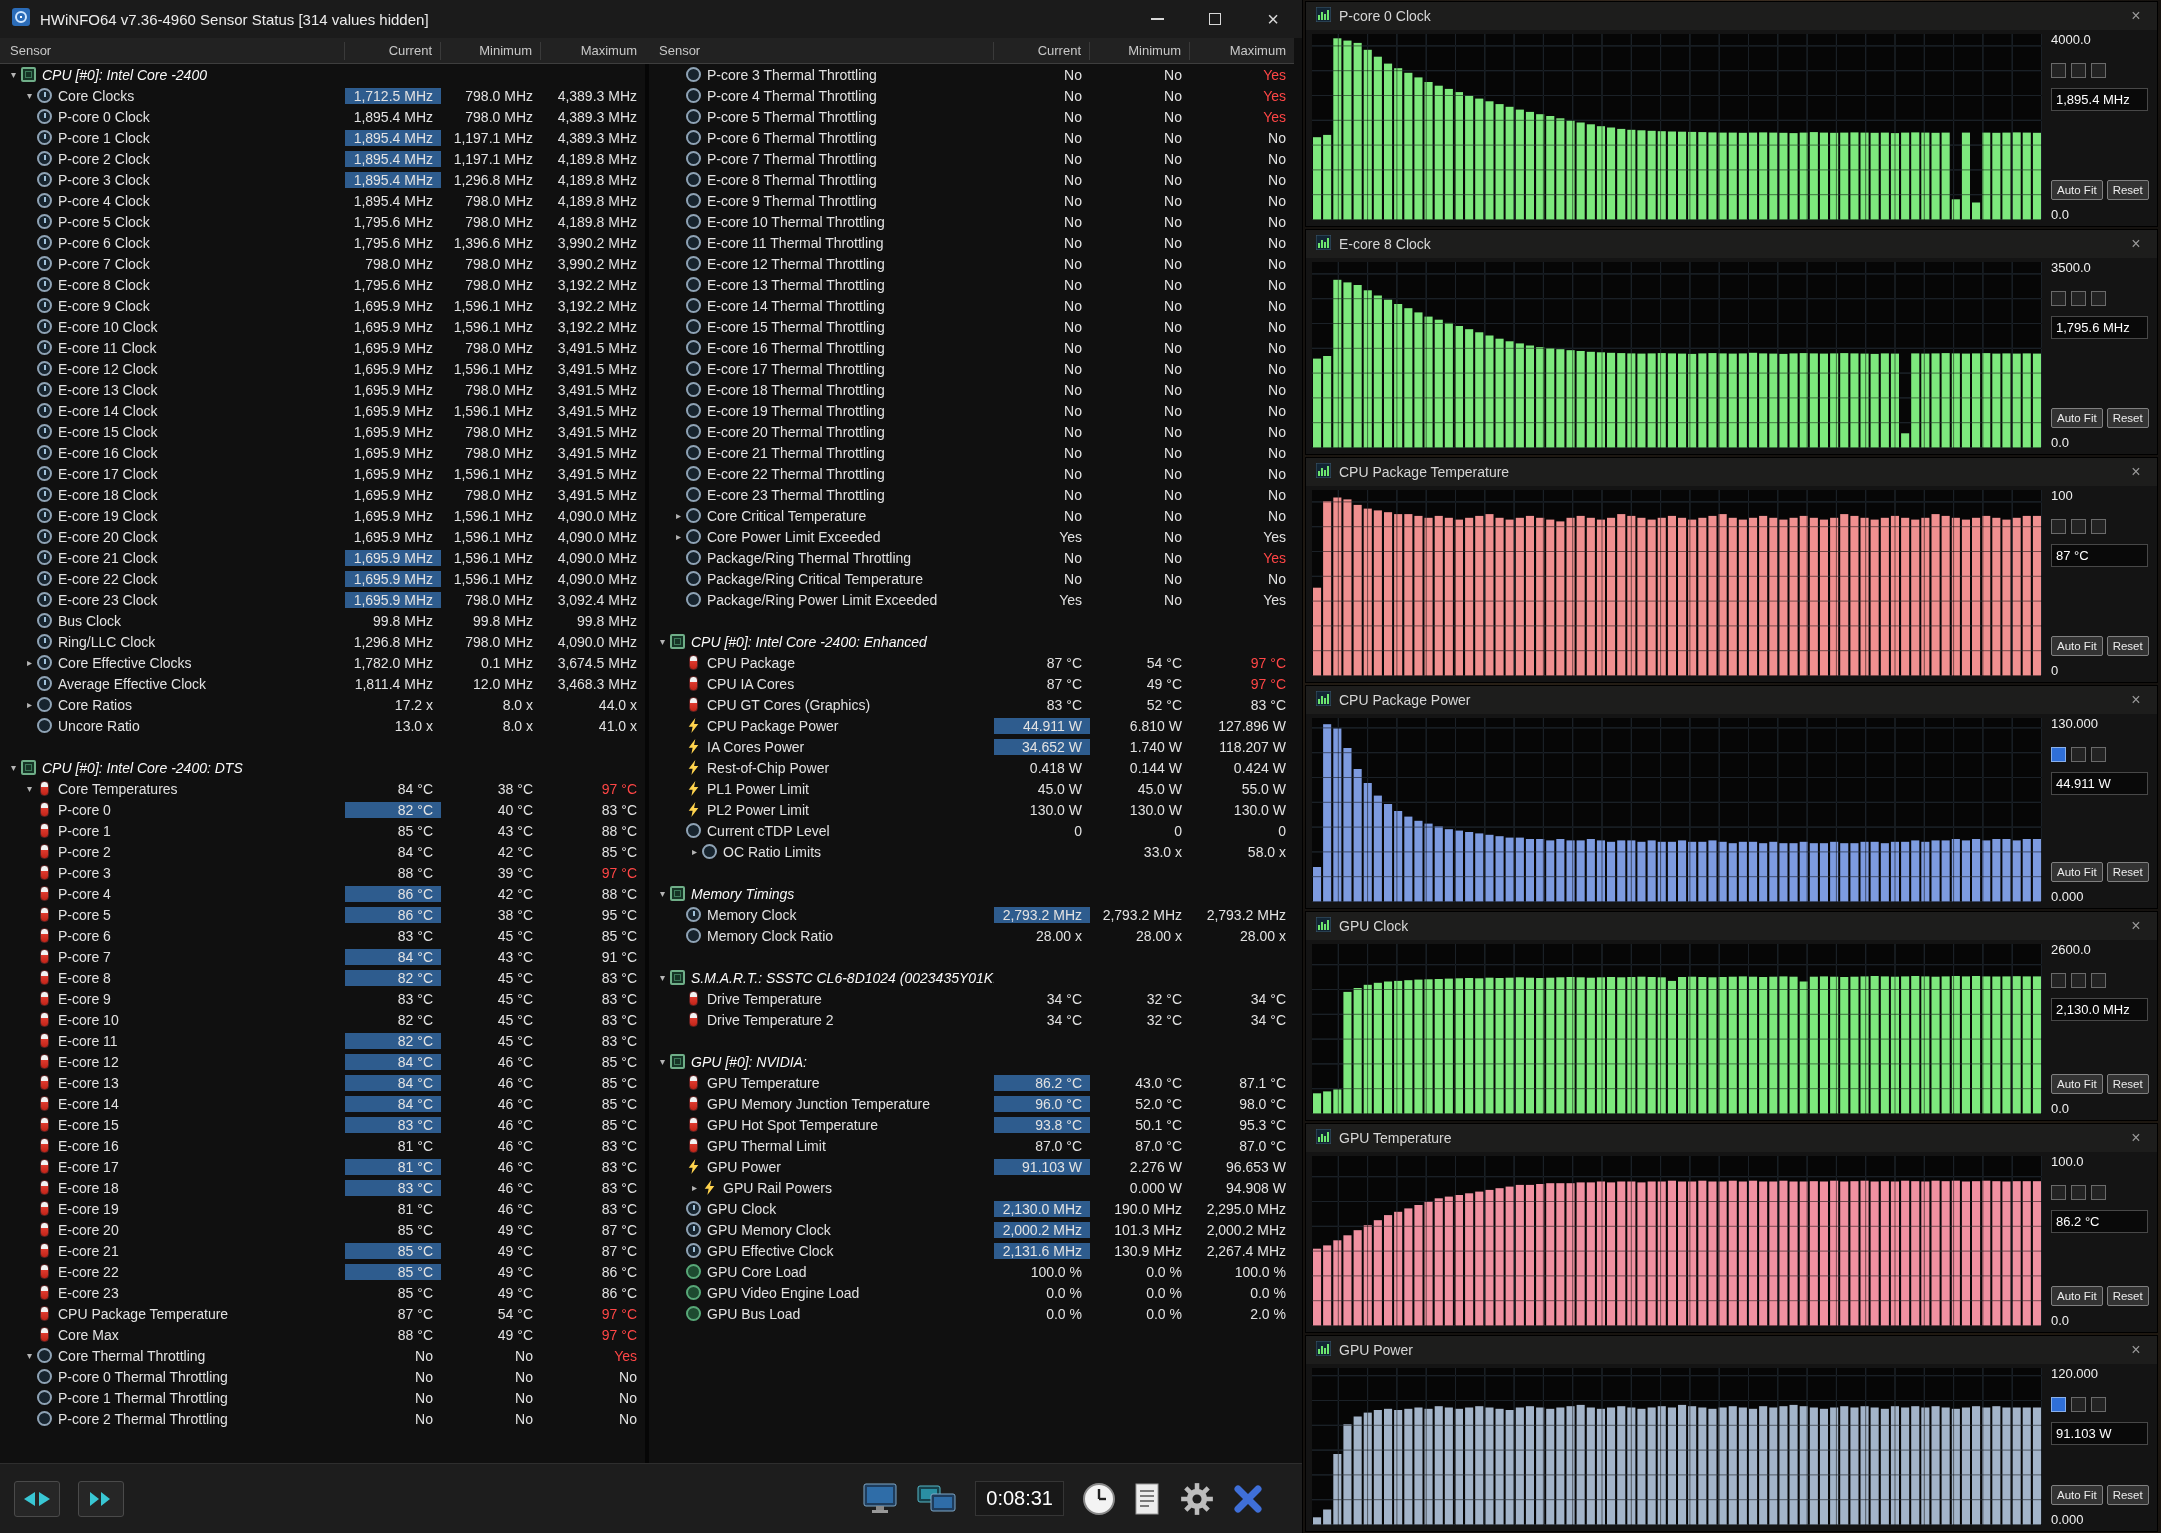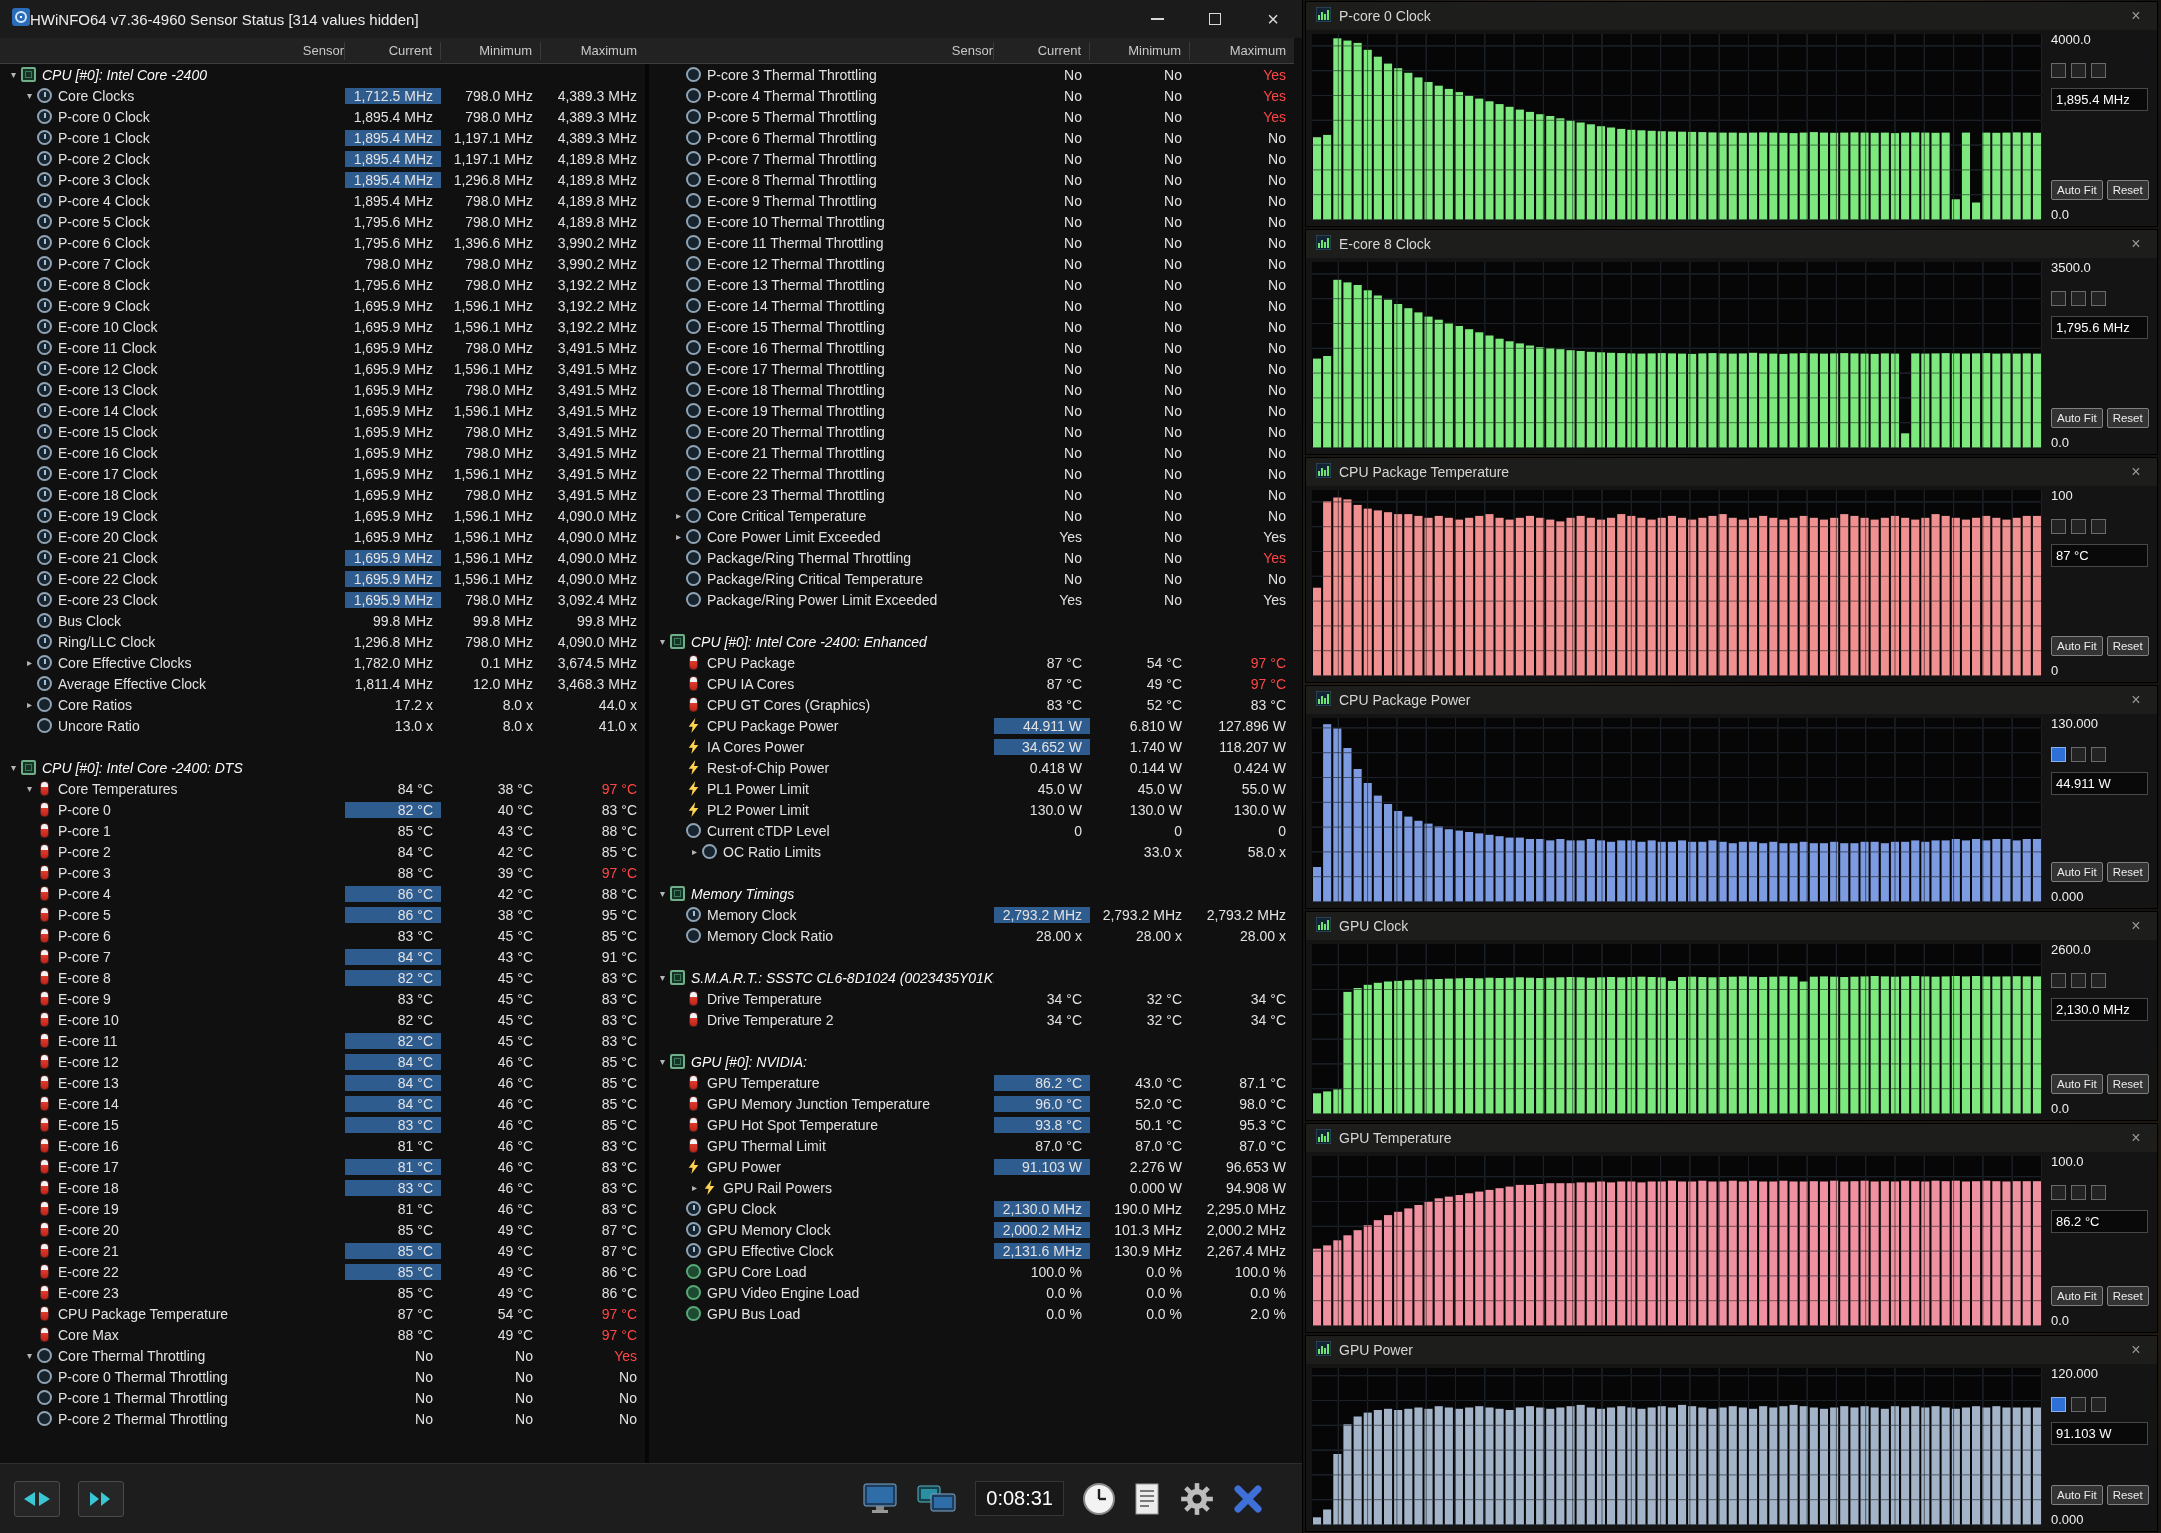--- a/index.html
+++ b/index.html
@@ -5,30 +5,30 @@
   *{margin:0;padding:0;box-sizing:border-box}
   body{width:2161px;height:1533px;position:relative;overflow:hidden;
        background:#141110;font-family:"Liberation Sans",sans-serif}
   #desktop{position:absolute;inset:0;background:
     radial-gradient(ellipse 600px 280px at 1760px 60px, #4a3828 0%, rgba(74,56,40,0) 70%),
     radial-gradient(ellipse 500px 400px at 1500px 620px, #2e2418 0%, rgba(46,36,24,0) 70%),
     radial-gradient(ellipse 700px 500px at 2000px 1250px, #241c12 0%, rgba(36,28,18,0) 72%),
     #15120f}
   
   #win{position:absolute;left:0;top:0;width:1302px;height:1533px;background:#101010;box-shadow:0 0 0 1px #000}
-  .titlebar{position:absolute;top:0;left:0;right:0;height:38px;background:#1b1b1b;display:flex;align-items:center;padding-left:12px;}
+  .titlebar{position:absolute;top:0;left:0;right:0;height:38px;background:#1b1b1b;display:flex;align-items:center;padding-left:12px;gap:10px}
   .title{color:#ececec;font-size:15px;white-space:nowrap}
   .wbtns{margin-left:auto;display:flex;height:38px}
   .wbtn{width:58px;display:flex;align-items:center;justify-content:center;color:#d8d8d8;font-size:20px;cursor:default}
   .glyph-min{width:13px;height:2px;background:#d8d8d8}
   .glyph-max{width:12px;height:12px;border:1.5px solid #d8d8d8}
   .heads{position:absolute;top:38px;left:0;width:1294px;height:26px;background:#222;border-bottom:1px solid #3e3e3e}
   .hgroup{position:absolute;top:0;width:645px;height:26px;display:flex;align-items:center}
   .hcell{font-size:13px;color:#c8c8c8;border-right:1px solid #3a3a3a;height:18px;line-height:18px}
-  .hsensor{flex:1;padding-left:10px;text-align:right}
+  .hsensor{flex:1;padding-left:10px;text-align:left}
   .hval{width:96px;text-align:right;padding-right:8px;flex:none}
   .hmin{width:100px}.hmax{width:104px;border-right:none}
   .table{position:absolute;top:64px;width:645px}
   #table-left{left:0}
   #table-right{left:649px}
   .tablesep{position:absolute;top:64px;left:645px;width:4px;bottom:70px;background:#060606}
   .row{display:flex;align-items:center;height:21px;font-size:14px;color:#e2e2e2;white-space:nowrap}
   .row.hdr .lbl{font-style:italic;color:#fafafa}
   .pad{flex:none;height:1px}
   .arr{flex:none;width:15px;text-align:center;color:#b5b5b5;font-size:10px}

